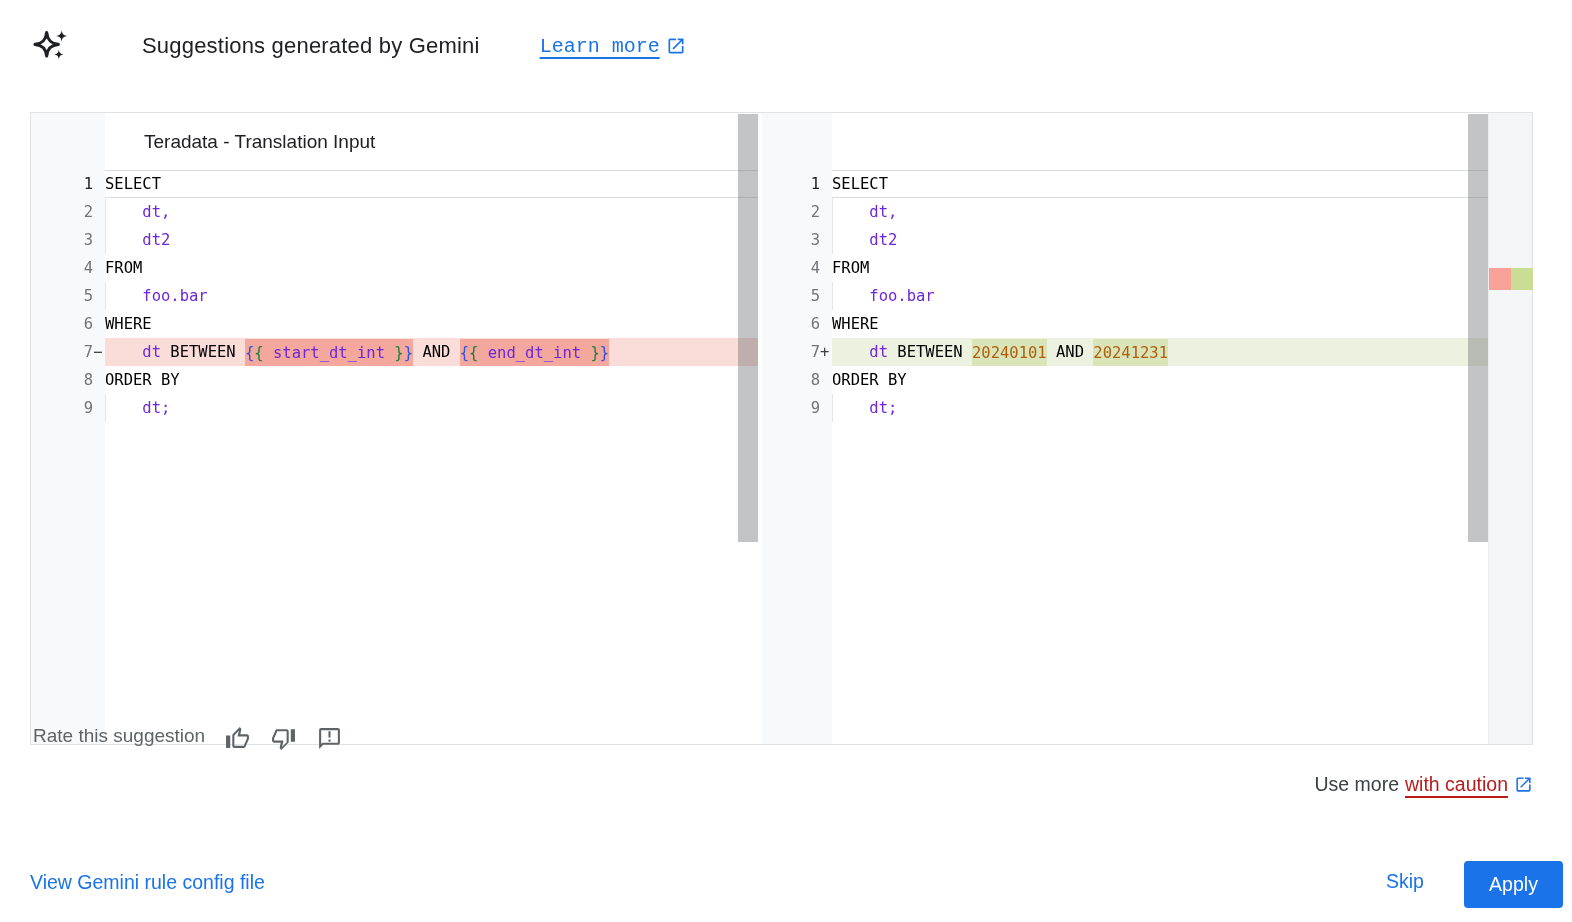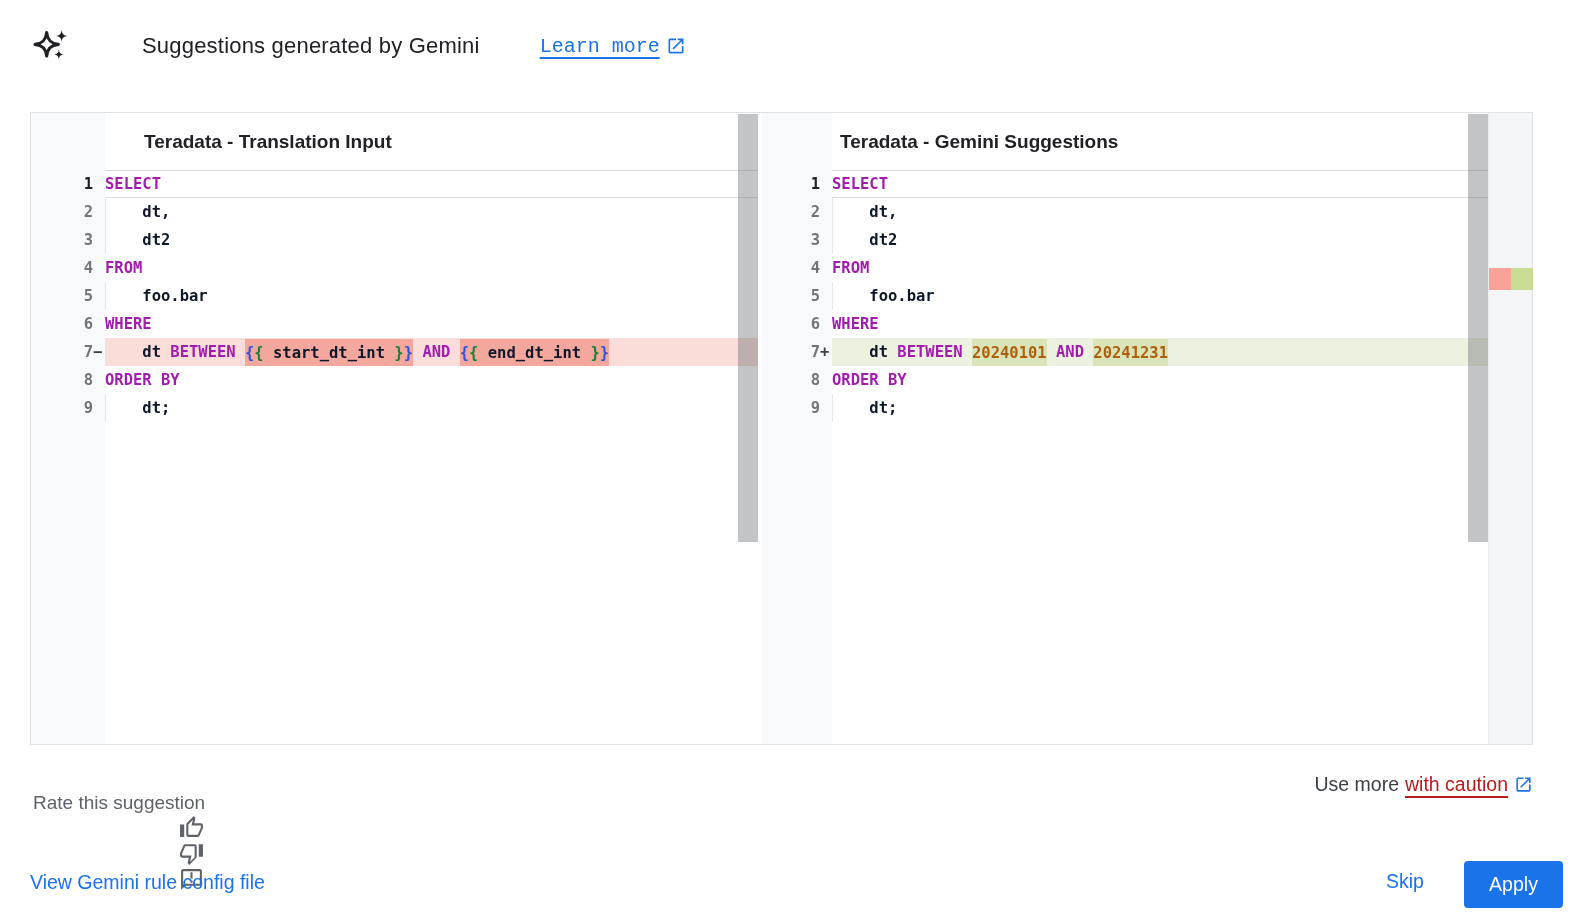--- a/index.html
+++ b/index.html
@@ -11,21 +11,21 @@
   
   .hdr { position:absolute; left:30px; top:26px; display:flex; align-items:center;gap:48px; }
   .sparkle { width:40px; height:40px; }
   .hdr-title { margin-left:24px; font-size:22px; color:#202124; letter-spacing:.2px; }
   .learn { margin-left:12px; font-size:20px; font-weight:500; color:#1a73e8; display:flex; align-items:center; cursor:pointer;font-family:Liberation Mono, monospace; }
   .learn-txt { text-decoration:underline; text-decoration-thickness:2px; text-underline-offset:5px; }
   .ext-ico { width:20px; height:20px; margin-left:6px; fill:#1a73e8; }
   
   .diff { position:absolute; left:30px; top:112px; width:1503px; height:633px;
           border:1px solid #e0e2e6; display:flex; background:#fff; }
-  .pane { position:relative; height:100%;font-weight:bold; }
+  .pane { position:relative; height:100%; }
   .pane-left  { width:727px; }
   .gap { width:4px; background:#fff; }
   .pane-right { flex:1; }
   .gutter-bg { position:absolute; left:0; top:0; bottom:0; background:#f8f9fa; }
   .pane-left  .gutter-bg { width:74px; }
   .pane-right .gutter-bg { width:70px; }
   .pane-title { position:absolute; top:0; height:57px; display:flex; align-items:center;
                 font-size:19px; color:#202124; }
   .pane-left  .pane-title { left:113px; }
   .pane-right .pane-title { left:78px; }
@@ -37,37 +37,37 @@
   .pane-left  .gn { width:62px; }
   .pane-right .gn { width:58px; }
   .gs { width:12px; font-family:"DejaVu Sans Mono", monospace; font-size:15.5px; color:#3c4043; }
   .code { flex:1; white-space:pre; font-family:"DejaVu Sans Mono", monospace;
           font-size:15.5px; color:#202124; position:relative; }
   .row.active .gn { color:#202124; }
   .row.active .code { border-top:1px solid #dadce0; border-bottom:1px solid #dadce0; line-height:26px; }
   .row.indent .code::before { content:""; position:absolute; left:0; top:0; bottom:0; width:1px; background:#e4e6e9; }
   .diff-rem .row.diffline .code { background:#fadcd9; }
   .diff-add .row.diffline .code { background:#ecf1e0; }
-  .seg.kw  { color:#a21caf; }
-  .seg.pl  { color:#0f172a; }
+  .seg.kw  { color:#000000; }
+  .seg.pl  { color:#6d28d9; }
   .seg.num { color:#af5f0b; }
   .seg.bl  { color:#3052d8; }
   .seg.gr  { color:#188038; }
   .seg.hl  { padding:4.5px 0; }
   .diff-rem .seg.hl { background:#f3a79d; }
   .diff-add .seg.hl { background:#d9e5b9;margin-top:24px; }
   .thumbbar { position:absolute; top:1px; height:428px; width:20px; background:rgba(95,99,104,.38); cursor:pointer; }
   .pane-left  .thumbbar { right:0; }
   .pane-right .thumbbar { right:44px; }
   .track { position:absolute; right:0; top:0; bottom:0; width:44px; background:#f4f5f6; border-left:1px solid #ebedef; }
   .marker { position:absolute; left:0; top:155px; width:44px; height:22px; display:flex; }
   .marker .m-rem { flex:1; background:#f8a29a; }
   .marker .m-add { flex:1; background:#c9dd94; }
   
-  .rate { position:absolute; left:33px; top:792px; display:flex; align-items:flex-end;flex-direction:column; }
+  .rate { position:absolute; left:33px; top:725px; display:flex; align-items:flex-start; }
   .rate-label { font-size:19px; color:#5f6368; }
   .rate-btn { margin-left:20px; width:26px; height:26px; cursor:pointer; display:flex; align-items:center; }
   .rate-btn svg { width:25px; height:25px; fill:#5f6368; }
   .use-code { position:absolute; top:773px; right:39px; font-size:19.5px; color:#3c4043; display:flex; align-items:center; }
   .caution-link { color:#b91c1c; margin-left:6px; text-decoration:underline; text-decoration-thickness:2px;
                   text-underline-offset:5px; cursor:pointer; }
   .use-code .ext-ico { width:19px; height:19px; }
   
   .view-config { position:absolute; left:30px; top:871px; font-size:19.5px; font-weight:500; color:#1a73e8; cursor:pointer; }
   .skip-btn { position:absolute; left:1374px; top:862px; padding:8px 12px; font-size:19.5px; font-weight:500;
@@ -145,21 +145,20 @@
             <span class="gn">9</span>
             <span class="gs"></span>
             <span class="code"><span class="seg pl">    dt;</span></span>
           </div>
         </div>
       <div class="thumbbar"></div>
     </div>
     <div class="gap"></div>
     <div class="pane pane-right diff-add">
       <div class="gutter-bg"></div>
-      <div class="pane-title">Teradata - Gemini Suggestions</div>
       <div class="rows">
           <div class="row active">
             <span class="gn">1</span>
             <span class="gs"></span>
             <span class="code"><span class="seg kw">SELECT</span></span>
           </div>
           <div class="row indent">
             <span class="gn">2</span>
             <span class="gs"></span>
             <span class="code"><span class="seg pl">    dt,</span></span>

